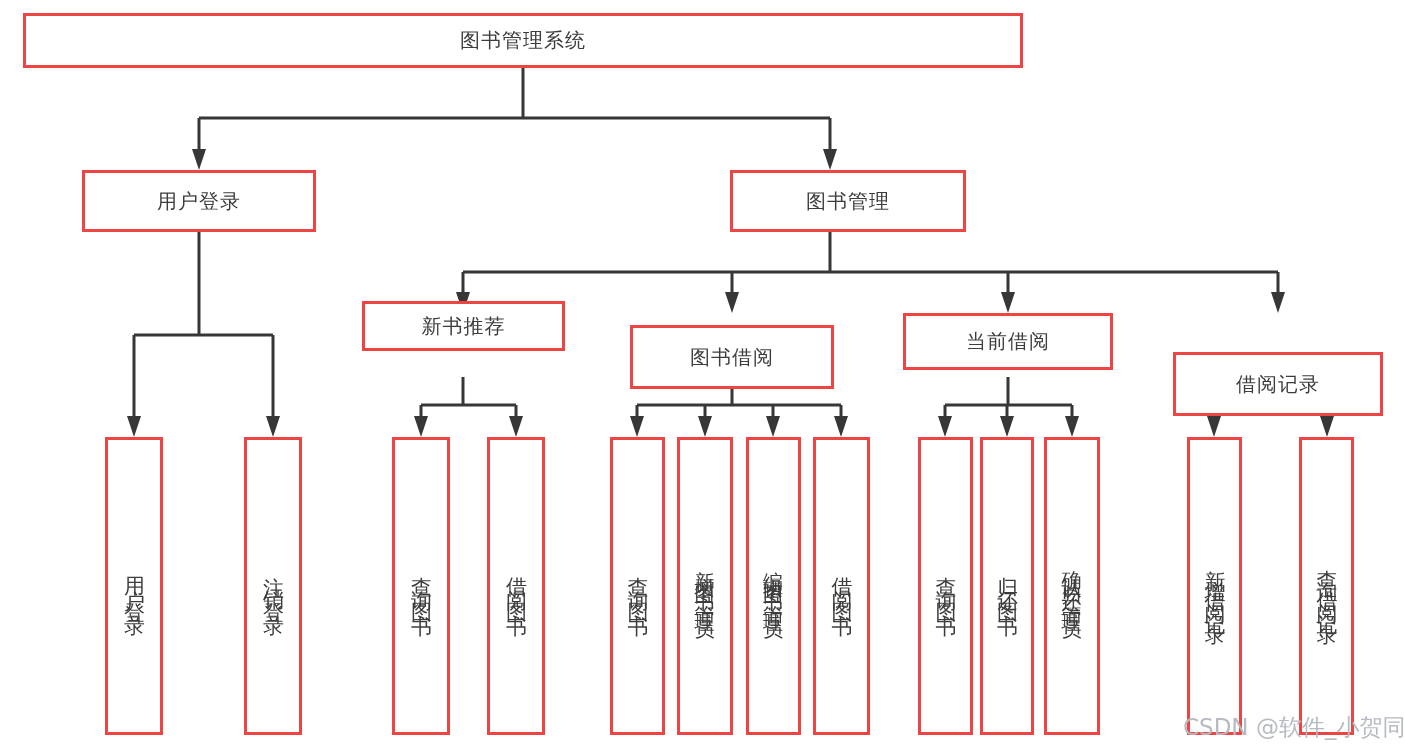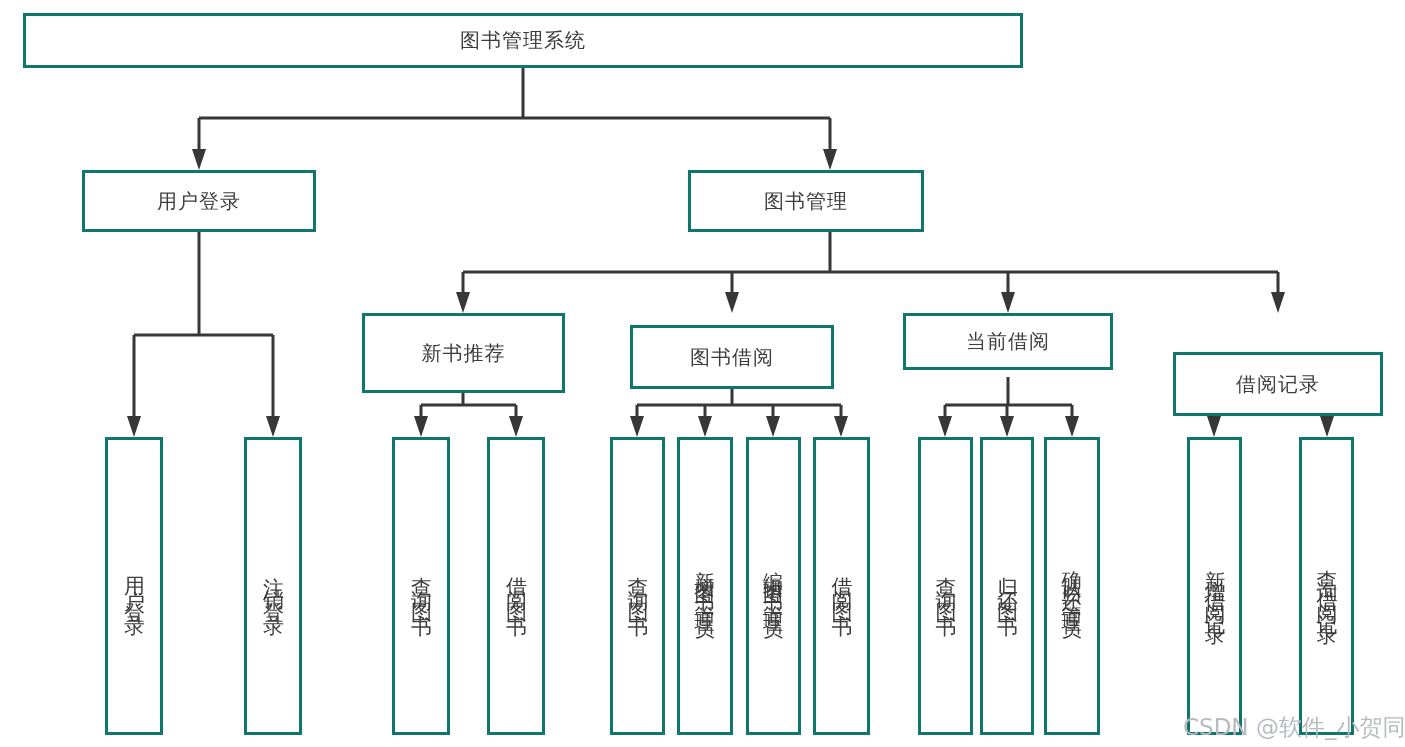--- a/index.html
+++ b/index.html
@@ -18,21 +18,21 @@
   #connectors {
     position: absolute;
     left: 0; top: 0;
     width: 1405px;
     height: 747px;
   }
   .node {
     position: absolute;
     box-sizing: border-box;
     background: #ffffff;
-    border: 3px solid #0f766e;
+    border: 3px solid #ef4444;
     display: flex;
     align-items: center;
     justify-content: center;
     color: #3d3d3d;
   }
   .hnode {
     font-size: 20px;
     letter-spacing: 1px;
     white-space: nowrap;
   }
@@ -93,25 +93,25 @@
     </g>
   </svg>
 
   <div class="node hnode" style="left:23px; top:13px; width:1000px; height:55px;">
     <span>图书管理系统</span>
   </div>
 
   <div class="node hnode" style="left:82px; top:170px; width:234px; height:62px;">
     <span>用户登录</span>
   </div>
-  <div class="node hnode" style="left:688px; top:170px; width:236px; height:62px;">
+  <div class="node hnode" style="left:730px; top:170px; width:236px; height:62px;">
     <span>图书管理</span>
   </div>
 
-  <div class="node hnode" style="left:362px; top:313px; width:203px; height:80px;">
+  <div class="node hnode" style="left:362px; top:301px; width:203px; height:50px;">
     <span>新书推荐</span>
   </div>
   <div class="node hnode" style="left:630px; top:313px; width:204px; height:64px;margin-top:12px;">
     <span>图书借阅</span>
   </div>
   <div class="node hnode" style="left:903px; top:313px; width:210px; height:57px;text-align:right;">
     <span>当前借阅</span>
   </div>
   <div class="node hnode" style="left:1173px; top:313px; width:210px; height:64px;margin-top:39px;">
     <span>借阅记录</span>

